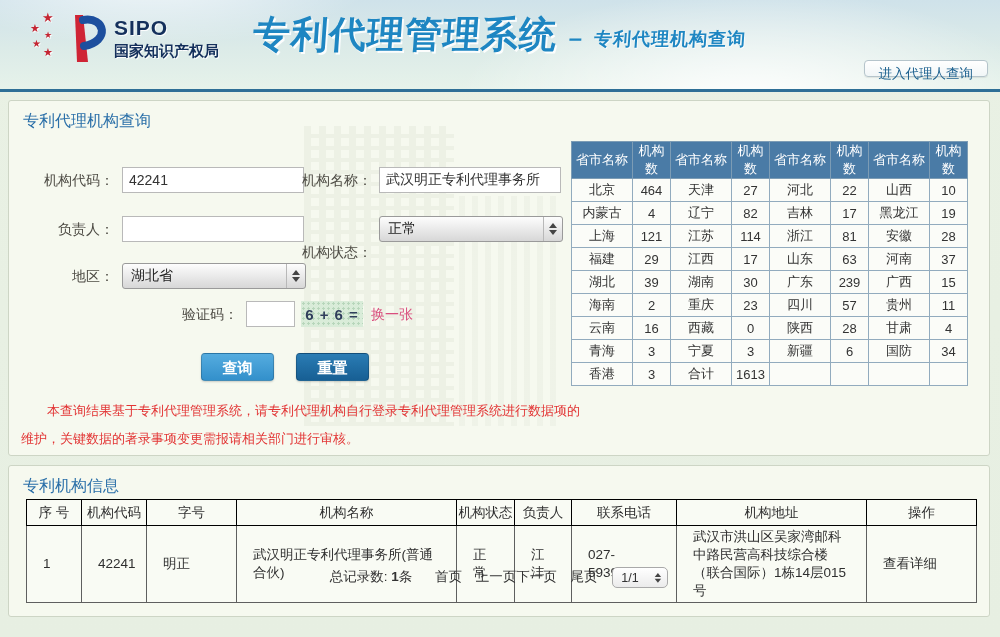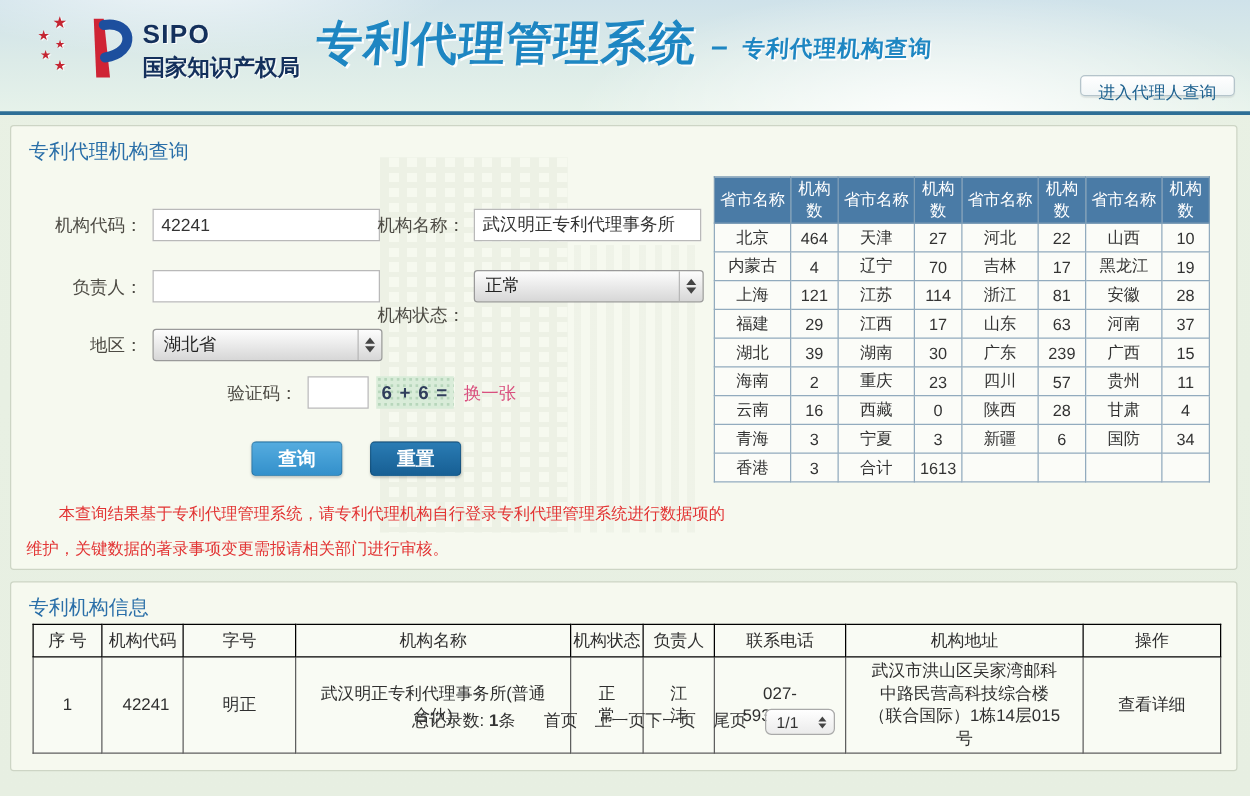--- a/index.html
+++ b/index.html
@@ -13,21 +13,21 @@
     background:
       radial-gradient(ellipse 420px 160px at 75% 115%, rgba(255,255,255,.95), rgba(255,255,255,0) 70%),
       radial-gradient(ellipse 380px 120px at 15% -30%, rgba(255,255,255,.8), rgba(255,255,255,0) 60%),
       linear-gradient(180deg,#cfe2ea 0%, #dcebe8 55%, #e6f2ea 100%); }
   .logo { position:absolute; left:30px; top:6px; width:230px; height:72px; }
   .stars { position:absolute; left:0; top:10px; width:32px; height:52px; color:#c42532; }
   .stars span { position:absolute; text-shadow:1px 1px 0 rgba(255,255,255,.9); }
   .logo-glyph { position:absolute; left:24px; top:4px; }
   .logo-text { position:absolute; left:84px; top:10px; color:#14305c; }
   .logo-sipo { font-size:21px; font-weight:bold; letter-spacing:1px; text-shadow:1px 1px 0 rgba(255,255,255,.9); }
-  .logo-org  { font-size:18px; font-weight:bold; margin-top:2px; text-shadow:1px 1px 0 rgba(255,255,255,.9); }
+  .logo-org  { font-size:15px; font-weight:bold; margin-top:2px; text-shadow:1px 1px 0 rgba(255,255,255,.9); }
   .title-wrap { position:absolute; left:253px; top:12px; display:flex; align-items:flex-end; gap:12px;
                 transform:skewX(-4deg); }
   .main-title { font-size:37px; font-weight:bold; color:#1e86c2; letter-spacing:1px;
                 text-shadow:2px 2px 0 rgba(255,255,255,.9); line-height:46px; }
   .title-dash { font-size:24px; font-weight:bold; color:#1e86c2; line-height:40px; }
   .sub-title  { font-size:18px; font-weight:bold; color:#1e86c2; letter-spacing:1px;
                 text-shadow:1px 1px 0 rgba(255,255,255,.85); line-height:38px; }
   .agent-btn { position:absolute; right:12px; top:60px; height:17px; line-height:25px; padding:0 14px;
     background:linear-gradient(#ffffff,#f1f6f7); border:1px solid #b5c4cb; border-radius:4px;
     color:#1d618f; font-size:13.5px; cursor:pointer; box-shadow:0 1px 1px rgba(0,0,0,.08); }
@@ -77,21 +77,21 @@
   .stats th { background:#4a7ba6; color:#fff; font-weight:normal; height:26px;
               border:1px solid #7c9cb5; padding:0; }
   .stats td { height:23px; border:1px solid #92abbe; text-align:center; color:#333;
               background:rgba(255,255,255,.55); }
 
   
   .info-table { position:absolute; left:17px; top:33px; width:950px; border-collapse:collapse;
                 table-layout:fixed; font-size:13.5px; color:#2f2f2f; }
   .info-table th { border:1px solid #000000; height:26px; font-weight:normal; text-align:center;
                    background:rgba(255,255,255,.3); }
-  .info-table td { border:1px solid #5f5f5f; height:40px; text-align:center; line-height:18px;
+  .info-table td { border:1px solid #5f5f5f; height:40px; text-align:left; line-height:18px;
                    padding:2px 16px; background:rgba(255,255,255,.3); }
   .action-link { cursor:pointer; }
 
   
   .pager { position:absolute; left:0; width:100%; top:101px; text-align:center; font-size:13.5px;
            color:#333; }
   .pager b { font-weight:bold; }
   .pager .plink { margin:0 5px; cursor:pointer; }
   .pager .gap { display:inline-block; width:14px; }
   .pager-sel { display:inline-flex; align-items:center; width:56px; height:21px; margin-left:6px;
@@ -201,21 +201,21 @@
             <td>27</td>
             <td>河北</td>
             <td>22</td>
             <td>山西</td>
             <td>10</td>
           </tr>
           <tr>
             <td>内蒙古</td>
             <td>4</td>
             <td>辽宁</td>
-            <td>70</td>
+            <td>82</td>
             <td>吉林</td>
             <td>17</td>
             <td>黑龙江</td>
             <td>19</td>
           </tr>
           <tr>
             <td>上海</td>
             <td>121</td>
             <td>江苏</td>
             <td>114</td>

